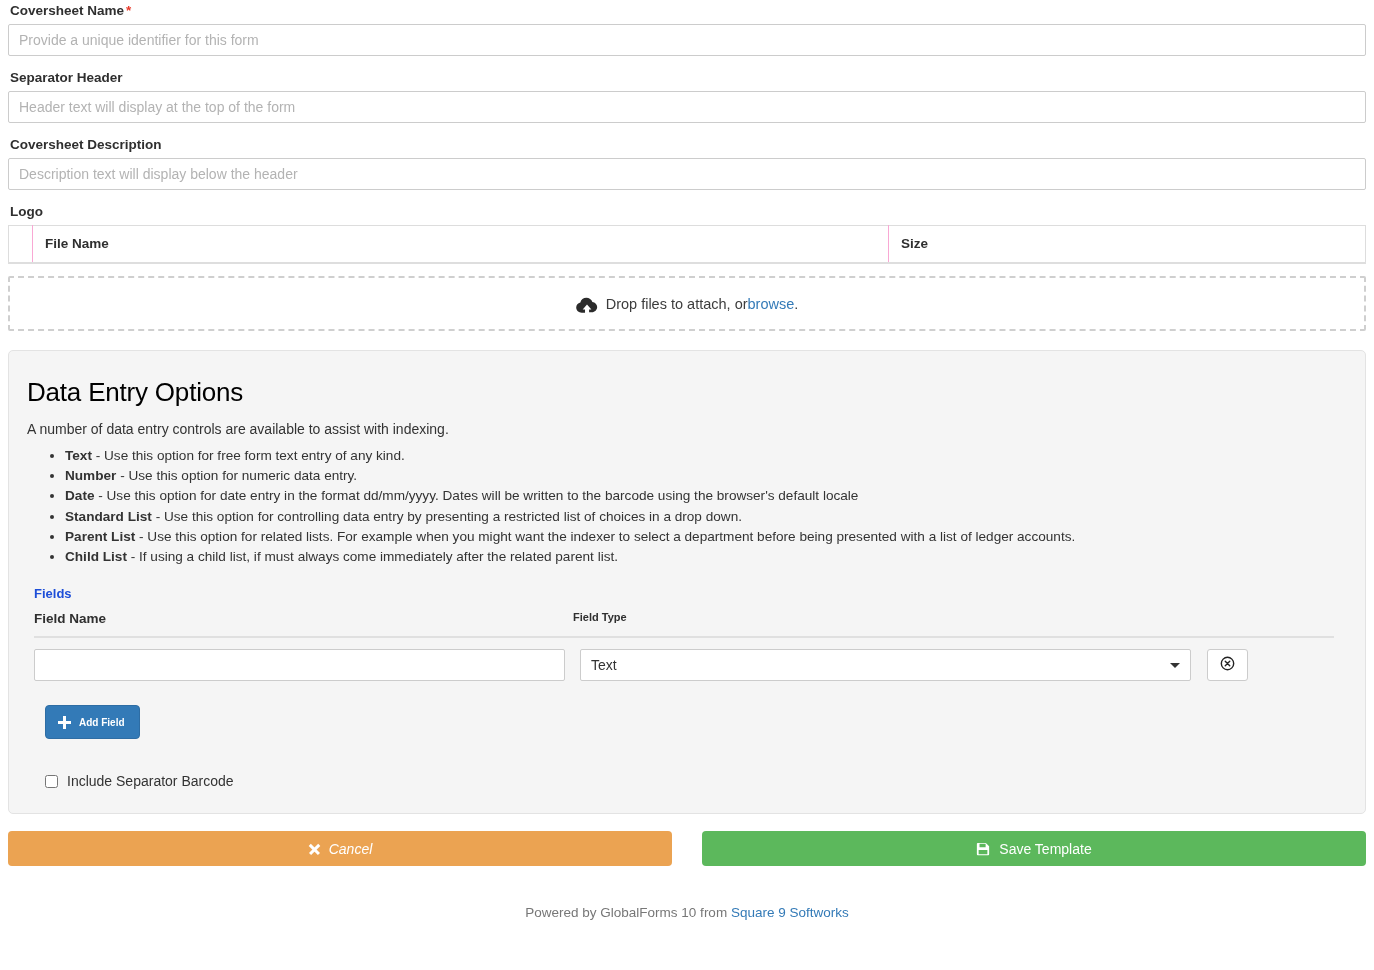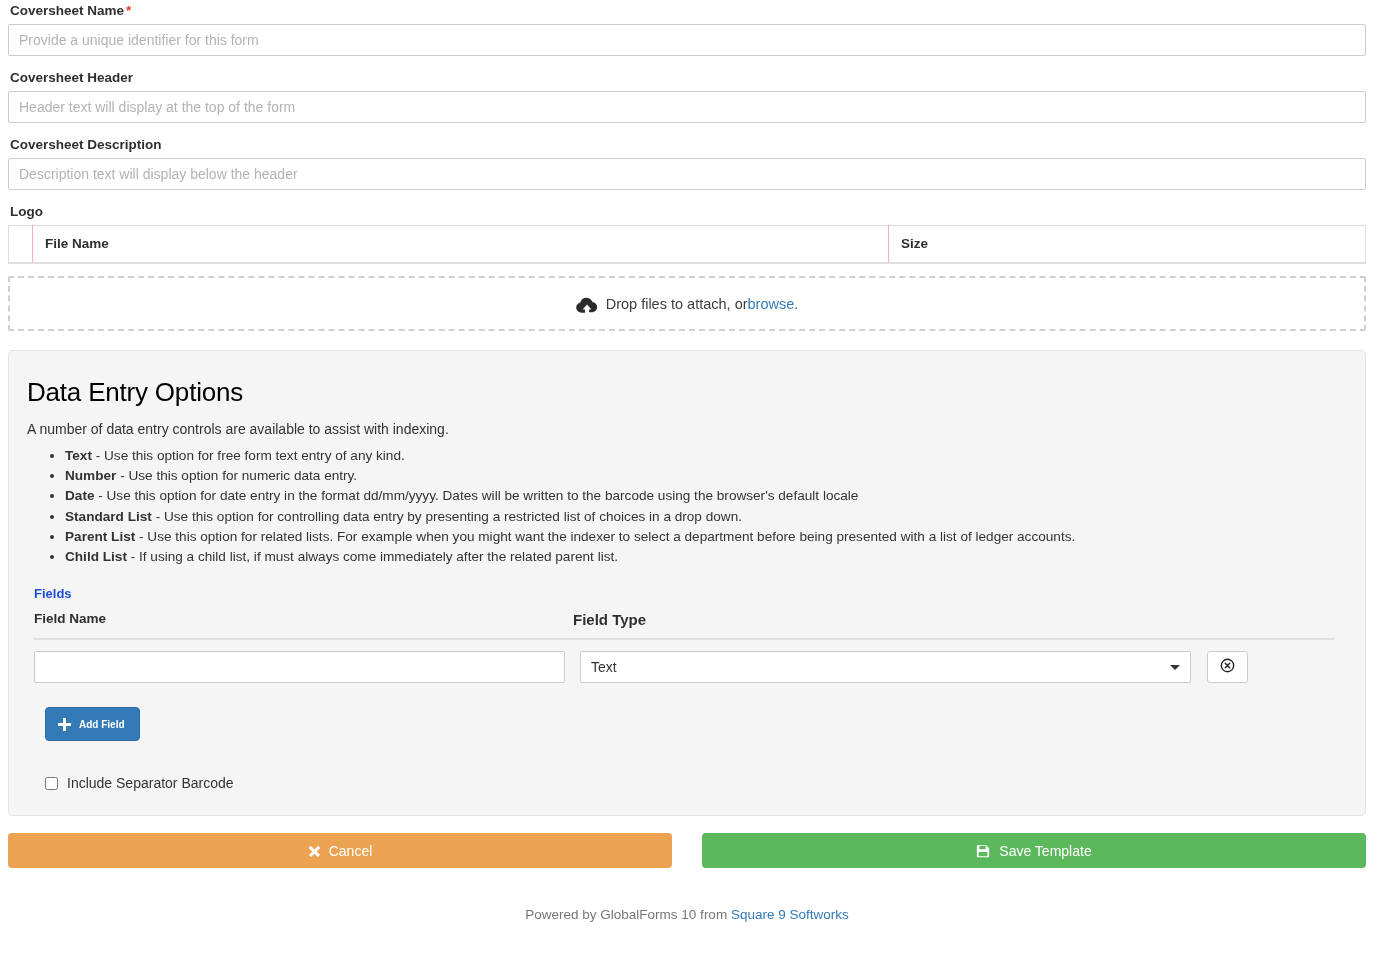--- a/index.html
+++ b/index.html
@@ -127,21 +127,21 @@
     margin: 19px 0 0 7px;
   }
 
   .fields-head {
     display: flex;
     margin: 10px 7px 0 7px;
     border-bottom: 2px solid #e0e0e0;
     padding-bottom: 10px;
   }
   .fields-head .h-name { width: 539px; font-size: 13.5px; font-weight: bold; color: #2f2f2f; }
-  .fields-head .h-type { font-size: 15px; font-weight: bold; color: #2f2f2f; }
+  .fields-head .h-type { font-size: 11px; font-weight: bold; color: #2f2f2f; }
 
   .field-row {
     display: flex;
     align-items: center;
     margin: 11px 7px 0 7px;
   }
   .field-row .fname {
     width: 531px;
     height: 32px;
     border: 1px solid #cccccc;
@@ -245,21 +245,21 @@
     border-radius: 4px;
     color: #ffffff;
     font-size: 14px;
     font-family: "Liberation Sans", sans-serif;
     display: flex;
     align-items: center;
     justify-content: center;
     gap: 9px;
     cursor: pointer;
   }
-  .btn-cancel { width: 664px; background: #eaa košice; }
+  .btn-cancel { width: 664px; background: #eaa košice; font-style: italic; }
   .btn-cancel { background: #eba352; }
   .btn-save { flex: 1; background: #5cb85c; }
   .x-ico {
     display: inline-block;
     width: 12px; height: 12px; position: relative;
   }
   .x-ico::before, .x-ico::after {
     content: ""; position: absolute; left: 0; top: 5px;
     width: 13px; height: 2.6px; background: #fff;
   }
@@ -282,21 +282,21 @@
   <div class="grp grp-1">
     <div class="field-label">
       <span>Coversheet Name</span><span class="req-star">*</span>
     </div>
     <input class="text-input" type="text" placeholder="Provide a unique identifier for this form" style="">
   </div>
 
   <div class="spacer-14"></div>
 
   <div class="grp">
-    <div class="field-label">Coversheet Header</div>
+    <div class="field-label">Separator Header</div>
     <input class="text-input" type="text" placeholder="Header text will display at the top of the form" style="">
   </div>
 
   <div class="spacer-14"></div>
 
   <div class="grp">
     <div class="field-label">Coversheet Description</div>
     <input class="text-input" type="text" placeholder="Description text will display below the header" style="">
   </div>
 

